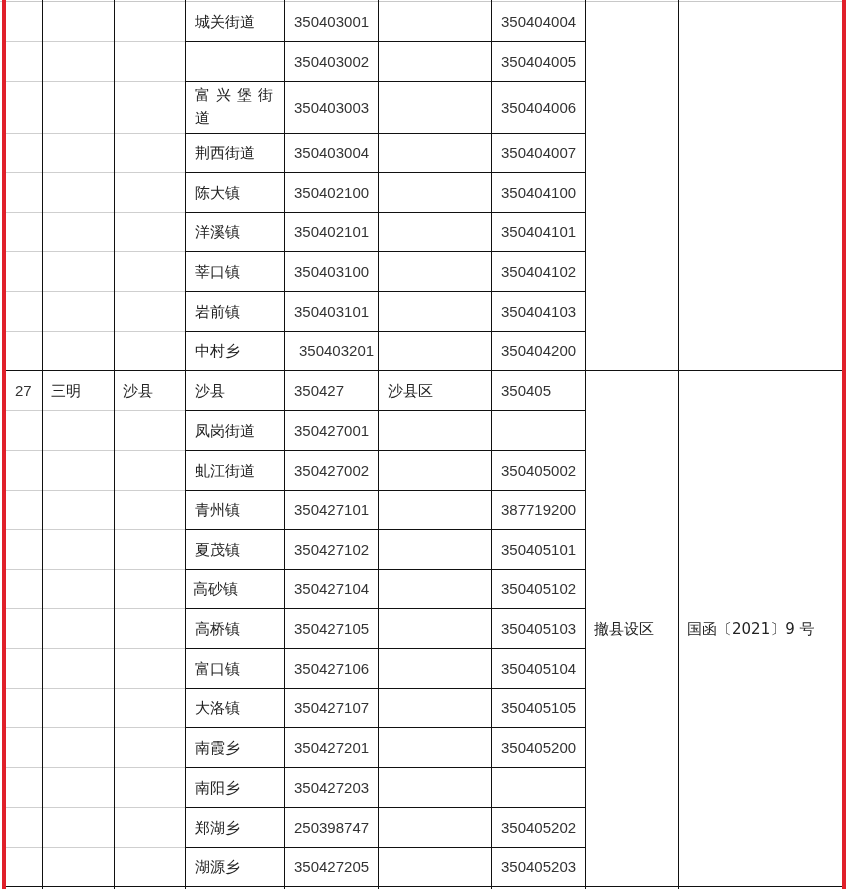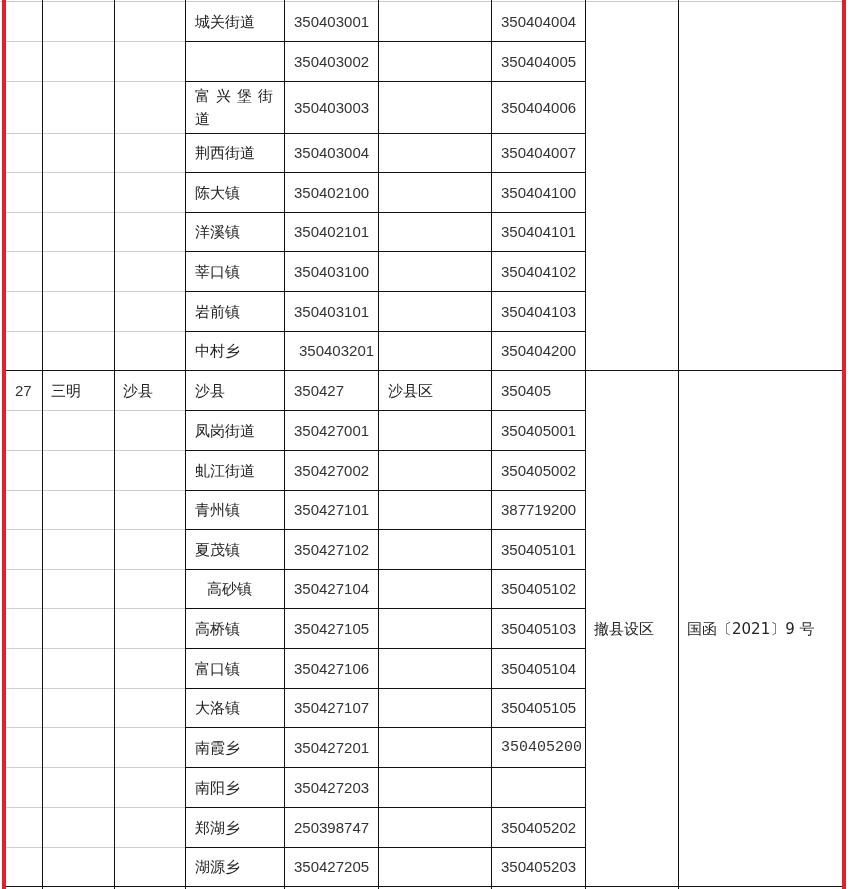--- a/index.html
+++ b/index.html
@@ -16,21 +16,21 @@
     .vline { position: absolute; width: 1px; background: #111; }
     .hline { position: absolute; height: 1px; background: #111; }
     .gline { position: absolute; height: 1px; background: #cfcfcf; }
 
     .cell {
       position: absolute; box-sizing: border-box;
       font-size: 15px; line-height: 20px;
       display: flex; align-items: center;
       padding-left: 9px; white-space: nowrap;
     }
-    .cell.wrap { white-space: normal; letter-spacing: 6px; line-height: 23px; padding-right: 2px; }
+    .cell.wrap { white-space: normal; letter-spacing: 6px; line-height: 23px; padding-right: 2px; font-family: Liberation Mono, monospace; }
     .num { font-family: "Liberation Sans", "DejaVu Sans", sans-serif; font-size: 15px; color: #333; }
   </style>
 </head>
 <body>
 
 <div class="sheet" id="sheet">
   <div class="topline"></div>
 
   <div class="cell num" style="left:6px; top:371px; width:36px; height:39px;">27</div>
   <div class="cell" style="left:42px; top:371px; width:72px; height:39px;">三明</div>
@@ -73,53 +73,52 @@
     <div class="cell num" style="left: 290px; top: 332px; width: 93px; height: 38px;">350403201</div>
     <div class="cell" style="left: 379px; top: 332px; width: 112px; height: 38px;"></div>
     <div class="cell num" style="left: 492px; top: 332px; width: 93px; height: 38px;">350404200</div>
     <div class="cell" style="left: 186px; top: 371px; width: 98px; height: 39px;">沙县</div>
     <div class="cell num" style="left: 285px; top: 371px; width: 93px; height: 39px;">350427</div>
     <div class="cell" style="left: 379px; top: 371px; width: 112px; height: 39px;">沙县区</div>
     <div class="cell num" style="left: 492px; top: 371px; width: 93px; height: 39px;">350405</div>
     <div class="cell" style="left: 186px; top: 411px; width: 98px; height: 39px;">凤岗街道</div>
     <div class="cell num" style="left: 285px; top: 411px; width: 93px; height: 39px;">350427001</div>
     <div class="cell" style="left: 379px; top: 411px; width: 112px; height: 39px;"></div>
-    <div class="cell num" style="left: 492px; top: 411px; width: 93px; height: 39px;">350405001</div>
     <div class="cell" style="left: 186px; top: 451px; width: 98px; height: 39px;">虬江街道</div>
     <div class="cell num" style="left: 285px; top: 451px; width: 93px; height: 39px;">350427002</div>
     <div class="cell" style="left: 379px; top: 451px; width: 112px; height: 39px;"></div>
     <div class="cell num" style="left: 492px; top: 451px; width: 93px; height: 39px;">350405002</div>
     <div class="cell" style="left: 186px; top: 491px; width: 98px; height: 38px;">青州镇</div>
     <div class="cell num" style="left: 285px; top: 491px; width: 93px; height: 38px;">350427101</div>
     <div class="cell" style="left: 379px; top: 491px; width: 112px; height: 38px;"></div>
     <div class="cell num" style="left: 492px; top: 491px; width: 93px; height: 38px;">387719200</div>
     <div class="cell" style="left: 186px; top: 530px; width: 98px; height: 39px;">夏茂镇</div>
     <div class="cell num" style="left: 285px; top: 530px; width: 93px; height: 39px;">350427102</div>
     <div class="cell" style="left: 379px; top: 530px; width: 112px; height: 39px;"></div>
     <div class="cell num" style="left: 492px; top: 530px; width: 93px; height: 39px;">350405101</div>
-    <div class="cell" style="left: 198px; top: 570px; width: 98px; height: 38px;">高砂镇</div>
+    <div class="cell" style="left: 184px; top: 570px; width: 98px; height: 38px;">高砂镇</div>
     <div class="cell num" style="left: 285px; top: 570px; width: 93px; height: 38px;">350427104</div>
     <div class="cell" style="left: 379px; top: 570px; width: 112px; height: 38px;"></div>
     <div class="cell num" style="left: 492px; top: 570px; width: 93px; height: 38px;">350405102</div>
     <div class="cell" style="left: 186px; top: 609px; width: 98px; height: 39px;">高桥镇</div>
     <div class="cell num" style="left: 285px; top: 609px; width: 93px; height: 39px;">350427105</div>
     <div class="cell" style="left: 379px; top: 609px; width: 112px; height: 39px;"></div>
     <div class="cell num" style="left: 492px; top: 609px; width: 93px; height: 39px;">350405103</div>
     <div class="cell" style="left: 186px; top: 649px; width: 98px; height: 39px;">富口镇</div>
     <div class="cell num" style="left: 285px; top: 649px; width: 93px; height: 39px;">350427106</div>
     <div class="cell" style="left: 379px; top: 649px; width: 112px; height: 39px;"></div>
     <div class="cell num" style="left: 492px; top: 649px; width: 93px; height: 39px;">350405104</div>
     <div class="cell" style="left: 186px; top: 689px; width: 98px; height: 38px;">大洛镇</div>
     <div class="cell num" style="left: 285px; top: 689px; width: 93px; height: 38px;">350427107</div>
     <div class="cell" style="left: 379px; top: 689px; width: 112px; height: 38px;"></div>
     <div class="cell num" style="left: 492px; top: 689px; width: 93px; height: 38px;">350405105</div>
     <div class="cell" style="left: 186px; top: 728px; width: 98px; height: 39px;">南霞乡</div>
     <div class="cell num" style="left: 285px; top: 728px; width: 93px; height: 39px;">350427201</div>
     <div class="cell" style="left: 379px; top: 728px; width: 112px; height: 39px;"></div>
-    <div class="cell num" style="left: 492px; top: 728px; width: 93px; height: 39px; font-family: Liberation Mono, monospace;">350405200</div>
+    <div class="cell num" style="left: 492px; top: 728px; width: 93px; height: 39px;">350405200</div>
     <div class="cell" style="left: 186px; top: 768px; width: 98px; height: 39px;">南阳乡</div>
     <div class="cell num" style="left: 285px; top: 768px; width: 93px; height: 39px;">350427203</div>
     <div class="cell" style="left: 379px; top: 768px; width: 112px; height: 39px;"></div>
     <div class="cell" style="left: 186px; top: 808px; width: 98px; height: 39px;">郑湖乡</div>
     <div class="cell num" style="left: 285px; top: 808px; width: 93px; height: 39px;">250398747</div>
     <div class="cell" style="left: 379px; top: 808px; width: 112px; height: 39px;"></div>
     <div class="cell num" style="left: 492px; top: 808px; width: 93px; height: 39px;">350405202</div>
     <div class="cell" style="left: 186px; top: 848px; width: 98px; height: 38px;">湖源乡</div>
     <div class="cell num" style="left: 285px; top: 848px; width: 93px; height: 38px;">350427205</div>
     <div class="cell" style="left: 379px; top: 848px; width: 112px; height: 38px;"></div>

